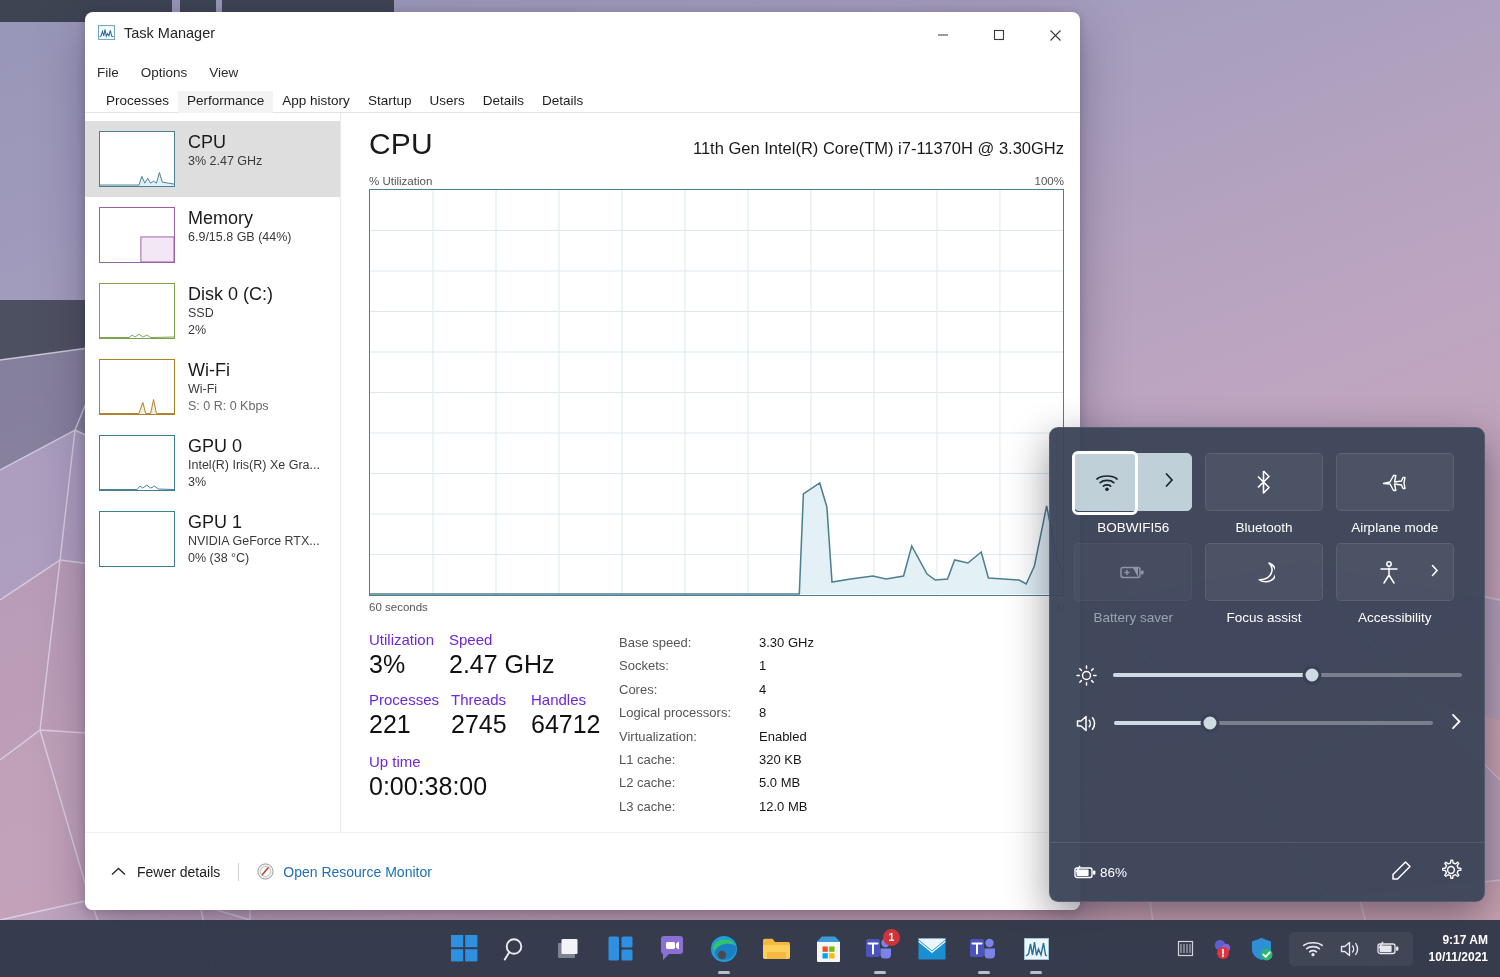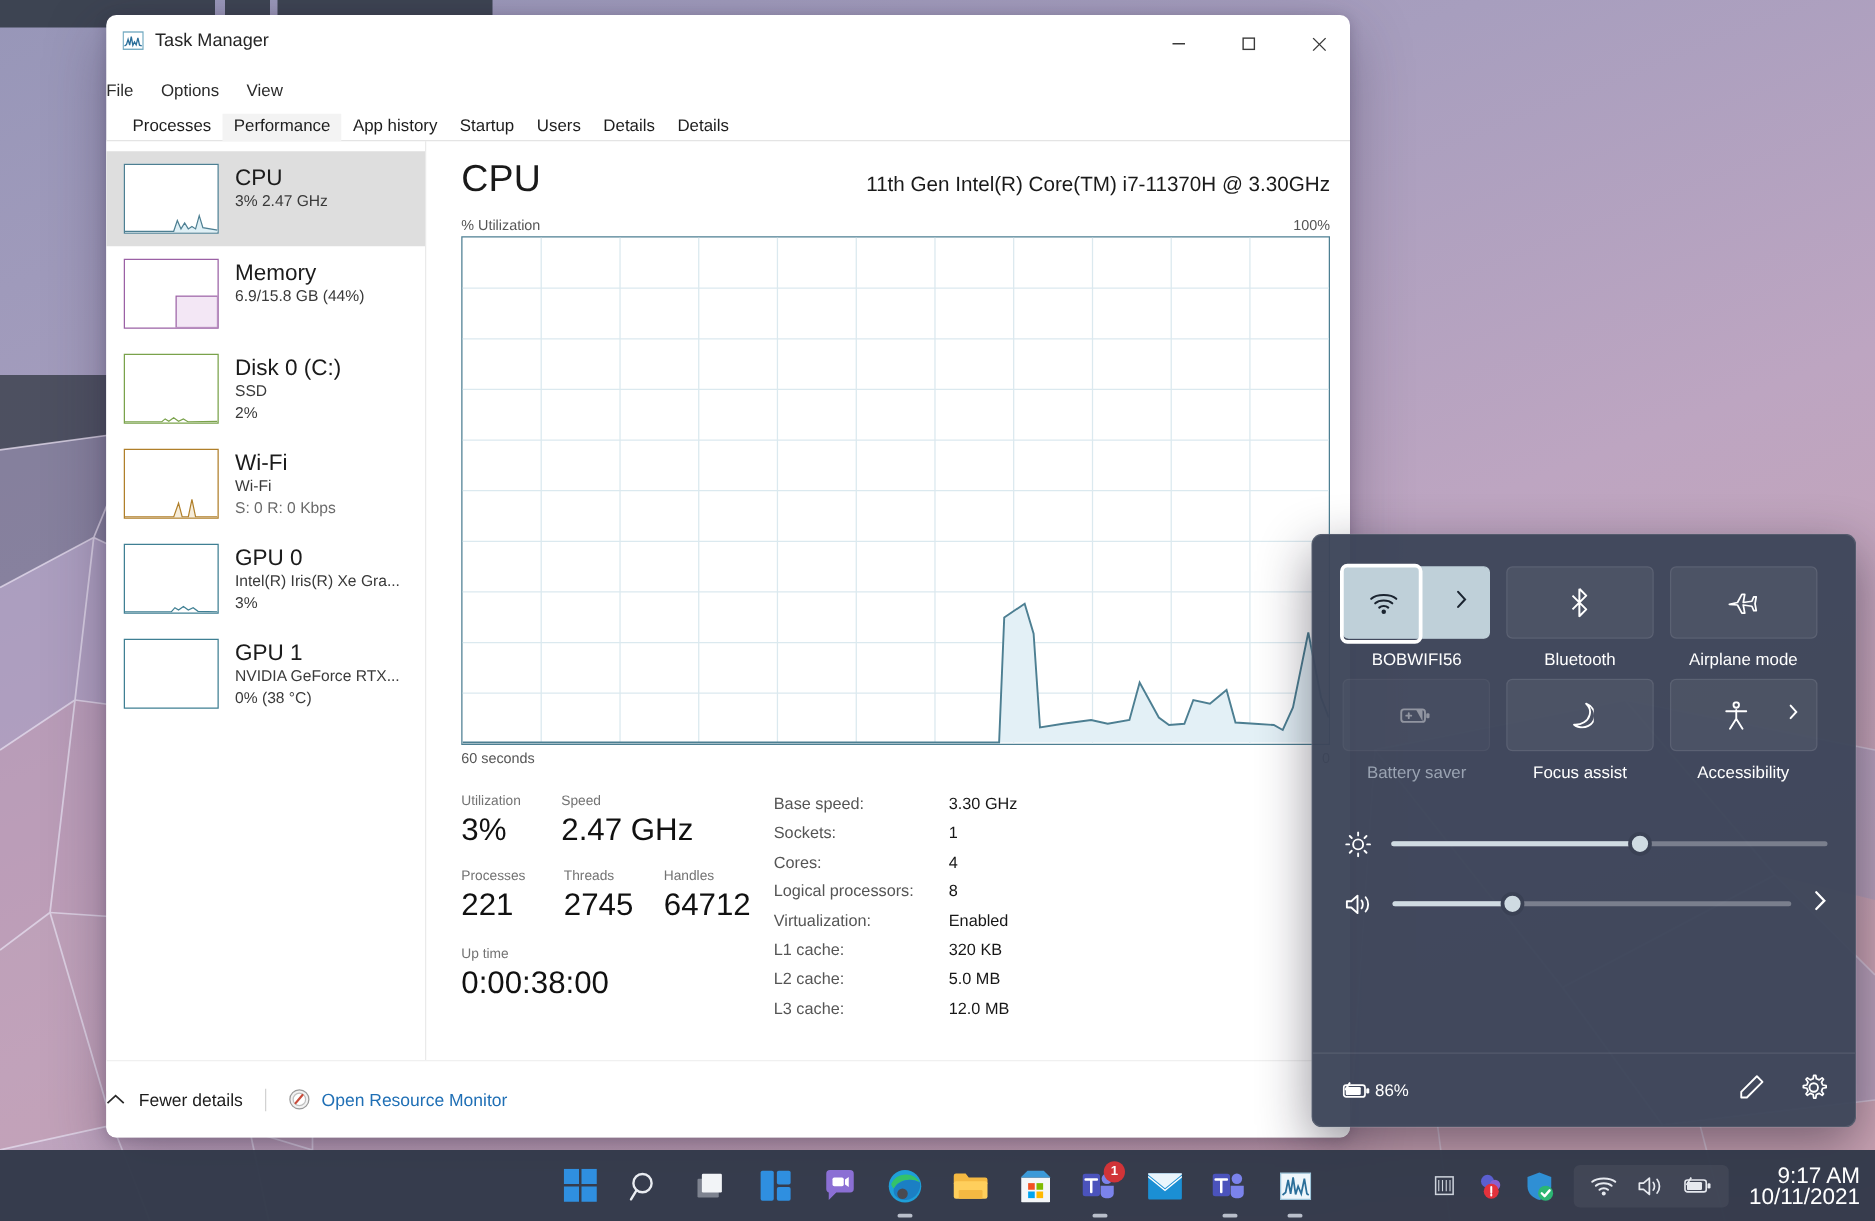--- a/index.html
+++ b/index.html
@@ -35,21 +35,21 @@
   }
   #tm-appicon { width: 17px; height: 17px; }
   #tm-title { font-size: 14.5px; color: #262626; }
   .wbtn {
     position: absolute; top: 0; width: 46px; height: 46px;
     display: flex; align-items: center; justify-content: center;
     color: #3a3a3a;
   }
   #wbtn-min { right: 114px; } #wbtn-max { right: 58px; } #wbtn-close { right: 2px; }
 
-  #tm-menubar { height: 28px; display: flex; align-items: center; gap: 22px; }
+  #tm-menubar { height: 28px; display: flex; align-items: center; padding-left: 12px; gap: 22px; }
   .menu-item { font-size: 13.5px; color: #2b2b2b; }
 
   #tm-tabs { height: 27px; display: flex; align-items: flex-end; padding-left: 12px; position: relative; }
   #tm-tabs::after {
     content:""; position:absolute; left:0; right:0; bottom:0; height:1px; background:#e4e4e4;
   }
   .tab {
     font-size: 13.5px; color: #1d1d1d; padding: 2px 9px 5px 9px; position: relative; z-index: 2;
   }
   .tab.active { background: #f3f3f3; font-weight: normal; }
@@ -83,32 +83,32 @@
   #cpu-graph-box { height: 407px; border: 1px solid #4d7f92; position: relative; background: #fff; }
   #cpu-graph-svg { position: absolute; inset: 0; width: 100%; height: 100%; }
   #graph-foot-row {
     display: flex; justify-content: space-between; font-size: 11.5px; color: #555; margin-top: 5px;
   }
 
   
   #stats { display: flex; margin-top: 18px; }
   #stats-left { width: 232px; }
   .stat-row { display: flex; }
-  .stat-lbl { font-size: 11px; color: #737373; }
+  .stat-lbl { font-size: 15px; color: #6d28d9; }
   .stat-val { font-size: 25px; color: #111; line-height: 30px; font-weight: 300; }
   .sc1 { width: 80px; } .sc2 { width: 82px; } .sc3 { width: 80px; }
   #stats-right { margin-left: 18px; }
   .spec-row { display: flex; font-size: 13px; line-height: 23.4px; }
   .spec-k { width: 140px; color: #555; }
   .spec-v { color: #171717; }
 
   
   #tm-footer {
-    position: absolute; left: 0; right: 0; bottom: 0; height: 62px;
-    display: flex; align-items: center; gap: 10px;
+    position: absolute; left: 0; right: 0; bottom: 0; height: 78px;
+    display: flex; align-items: center; padding-left: 26px; gap: 10px;
     border-top: 1px solid #f0f0f0; background: #fff;
   }
   #fewer-details { display: flex; align-items: center; gap: 11px; font-size: 14px; color: #1c1c1c; }
   #foot-sep { width: 1px; height: 18px; background: #d2d2d2; margin: 0 8px; }
   #open-resmon { display: flex; align-items: center; gap: 9px; font-size: 14px; color: #1f6fb5; }
 
   
   #quick-settings {
     position: absolute; left: 1049px; top: 427px; width: 436px; height: 475px;
     background: rgba(60,69,88,.96); border-radius: 9px;
@@ -173,21 +173,21 @@
     background: #d13438; color: #fff; font-size: 10.5px; display: flex;
     align-items: center; justify-content: center; font-weight: bold;
   }
   #tb-tray {
     position: absolute; right: 12px; display: flex; align-items: center; gap: 16px;
   }
   #tray-group {
     display: flex; align-items: center; gap: 16px; padding: 8px 13px;
     background: rgba(255,255,255,.055); border-radius: 5px;
   }
-  #tb-clock { text-align: right; color: #fff; font-size: 18px; line-height: 17px; }
+  #tb-clock { text-align: right; color: #fff; font-size: 12px; line-height: 17px; font-weight: bold; }
   .tray-ico { display:flex; align-items:center; justify-content:center; }
 </style>
 </head>
 <body>
 
 <div id="desktop">
 
   <svg id="wallpaper-poly" viewBox="0 0 1500 977" preserveAspectRatio="none">
     <defs>
       <linearGradient id="wg" x1="0" y1="0" x2="0.6" y2="1">

